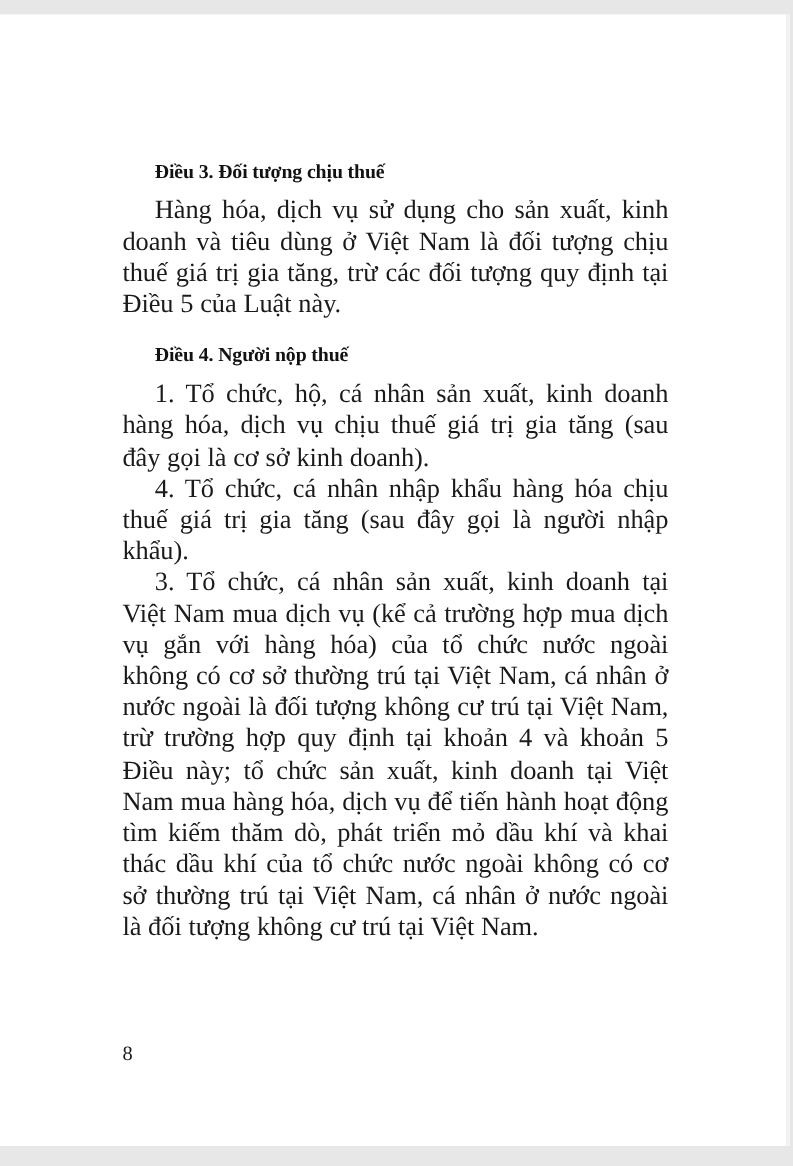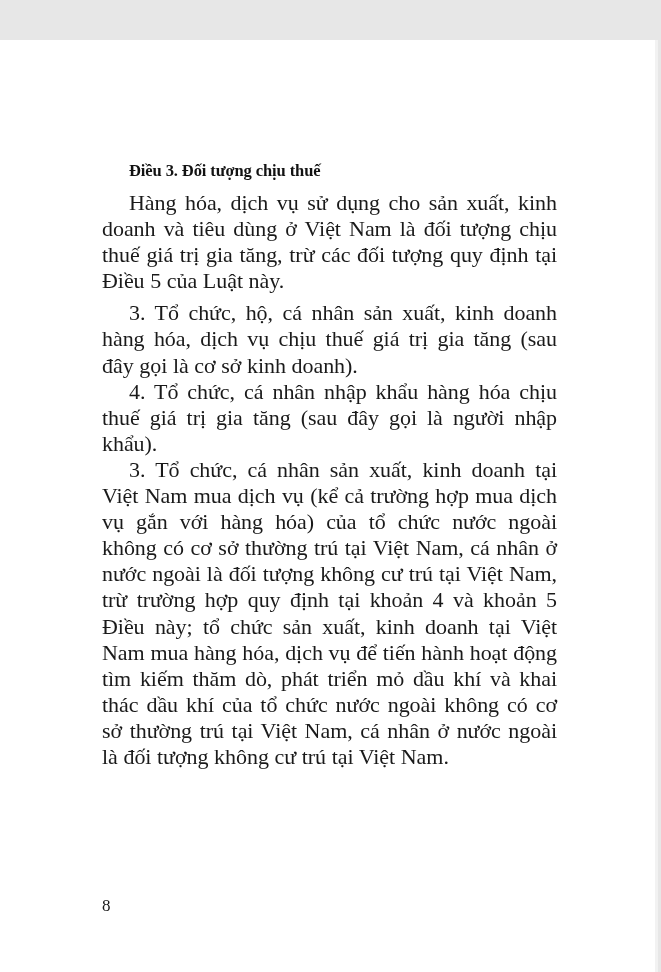--- a/index.html
+++ b/index.html
@@ -10,21 +10,20 @@
     width: 661px;
     height: 972px;
     background: #e7e7e7;
     font-family: "Liberation Serif", "DejaVu Serif", serif;
     overflow: hidden;
   }
   #viewport {
     position: relative;
     width: 661px;
     height: 828px;
-    margin-top: 28px;
   }
   .band {
     position: absolute;
     left: 0;
     width: 661px;
     background: #e7e7e7;
   }
   #band-top { top: 0; height: 12px; }
   #band-bottom { top: 955px; height: 17px; }
 
@@ -87,22 +86,23 @@
   <div class="band" id="band-top"></div>
 
   <div id="page-sheet">
 
     <div id="text-column">
 
       <h2 class="heading">Điều 3. Đối tượng chịu thuế</h2>
 
       <p class="para after-heading">Hàng hóa, dịch vụ sử dụng cho sản xuất, kinh doanh và tiêu dùng ở Việt Nam là đối tượng chịu thuế giá trị gia tăng, trừ các đối tượng quy định tại Điều 5 của Luật này.</p>
 
+      <h2 class="heading second">Điều 4. Người nộp thuế</h2>
 
-      <p class="para after-heading">3. Tổ chức, hộ, cá nhân sản xuất, kinh doanh hàng hóa, dịch vụ chịu thuế giá trị gia tăng (sau đây gọi là cơ sở kinh doanh).</p>
+      <p class="para after-heading">1. Tổ chức, hộ, cá nhân sản xuất, kinh doanh hàng hóa, dịch vụ chịu thuế giá trị gia tăng (sau đây gọi là cơ sở kinh doanh).</p>
 
       <p class="para">4. Tổ chức, cá nhân nhập khẩu hàng hóa chịu thuế giá trị gia tăng (sau đây gọi là người nhập khẩu).</p>
 
       <p class="para">3. Tổ chức, cá nhân sản xuất, kinh doanh tại Việt Nam mua dịch vụ (kể cả trường hợp mua dịch vụ gắn với hàng hóa) của tổ chức nước ngoài không có cơ sở thường trú tại Việt Nam, cá nhân ở nước ngoài là đối tượng không cư trú tại Việt Nam, trừ trường hợp quy định tại khoản 4 và khoản 5 Điều này; tổ chức sản xuất, kinh doanh tại Việt Nam mua hàng hóa, dịch vụ để tiến hành hoạt động tìm kiếm thăm dò, phát triển mỏ dầu khí và khai thác dầu khí của tổ chức nước ngoài không có cơ sở thường trú tại Việt Nam, cá nhân ở nước ngoài là đối tượng không cư trú tại Việt Nam.</p>
 
 
     </div>
 
     <div id="page-number">8</div>
 

